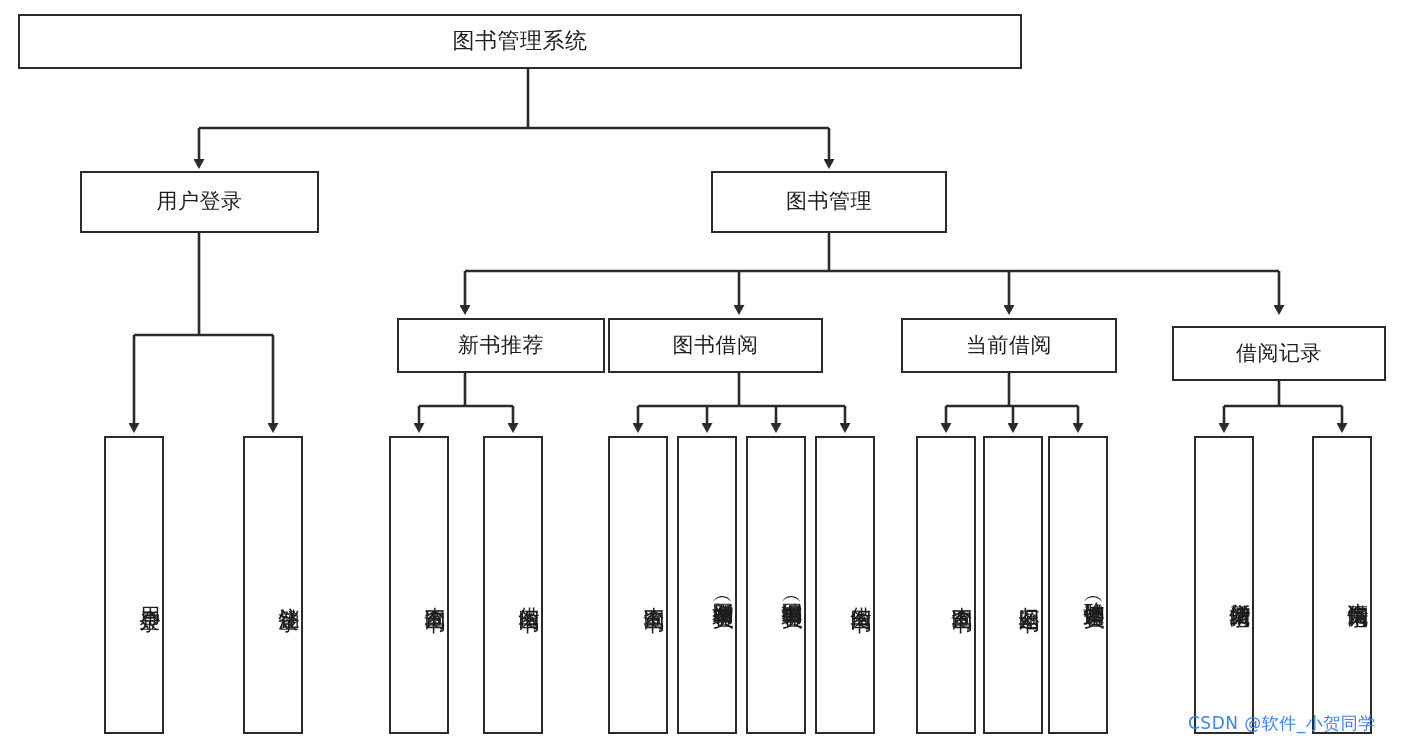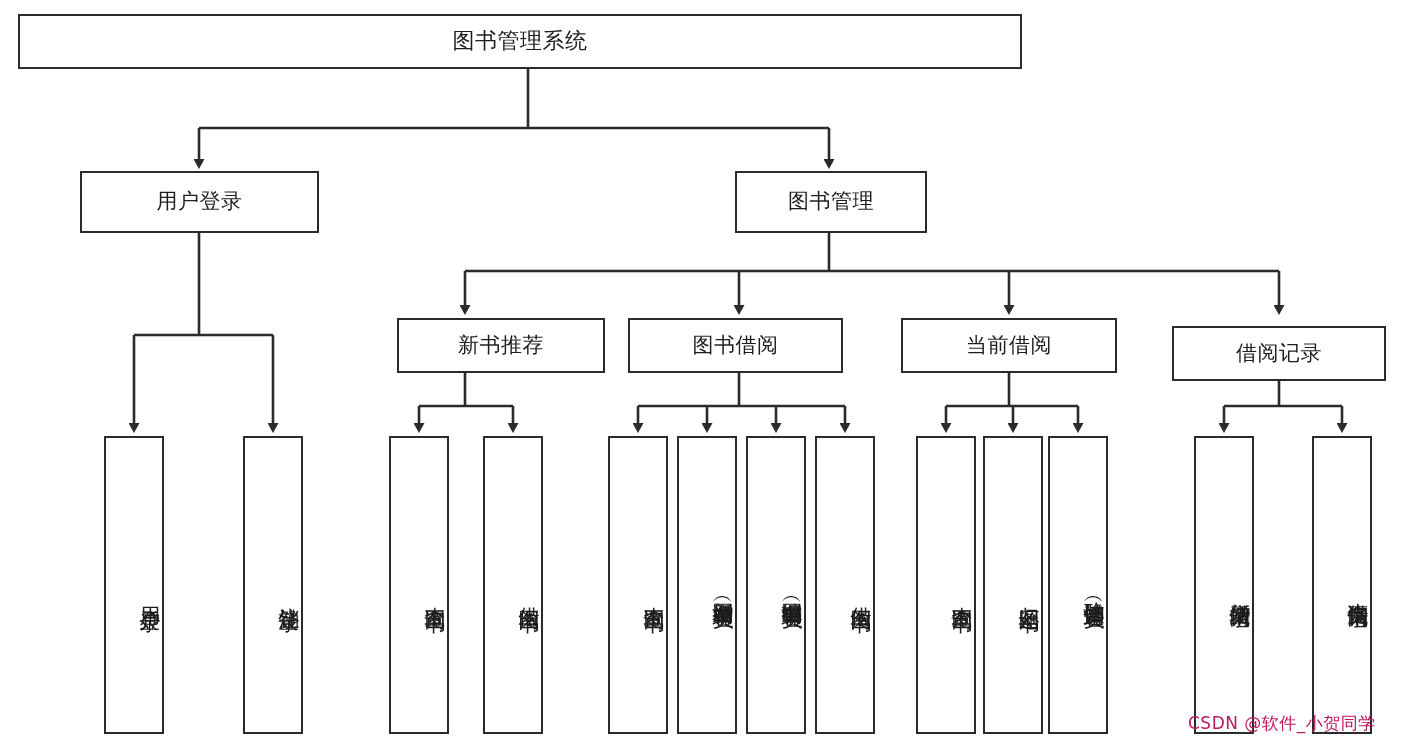--- a/index.html
+++ b/index.html
@@ -56,21 +56,21 @@
   }
   .node.vert.tall {
     padding-top: 8px;
     letter-spacing: 1px;
   }
   .watermark {
     position: absolute;
     left: 1188px;
     top: 712px;
     font-size: 17px;
-    color: #be185d;
+    color: #3b82f6;
     white-space: nowrap;
     letter-spacing: 0.5px;
   }
 </style>
 </head>
 <body>
 
 <div id="canvas">
 
   <svg class="edges" viewBox="0 0 1405 747">
@@ -123,28 +123,28 @@
     </g>
   </svg>
 
   <div class="node root horiz" style="left: 18px; top: 14px; width: 1004px; height: 55px;">
     <span>图书管理系统</span>
   </div>
 
   <div class="node horiz" style="left: 80px; top: 171px; width: 239px; height: 62px;">
     <span>用户登录</span>
   </div>
-  <div class="node horiz" style="left: 711px; top: 171px; width: 192px; height: 62px; margin-left: 24px;">
+  <div class="node horiz" style="left: 711px; top: 171px; width: 236px; height: 62px;">
     <span>图书管理</span>
   </div>
 
   <div class="node horiz" style="left: 361px; top: 318px; width: 208px; height: 55px; margin-left: 36px;">
     <span>新书推荐</span>
   </div>
-  <div class="node horiz" style="left: 628px; top: 318px; width: 215px; height: 55px;">
+  <div class="node horiz" style="left: 608px; top: 318px; width: 215px; height: 55px;">
     <span>图书借阅</span>
   </div>
   <div class="node horiz" style="left: 901px; top: 318px; width: 216px; height: 55px;">
     <span>当前借阅</span>
   </div>
   <div class="node horiz" style="left: 1172px; top: 326px; width: 214px; height: 55px;">
     <span>借阅记录</span>
   </div>
 
   <div class="node vert" style="left: 104px; top: 436px; width: 60px; height: 298px;">用户登录</div>

